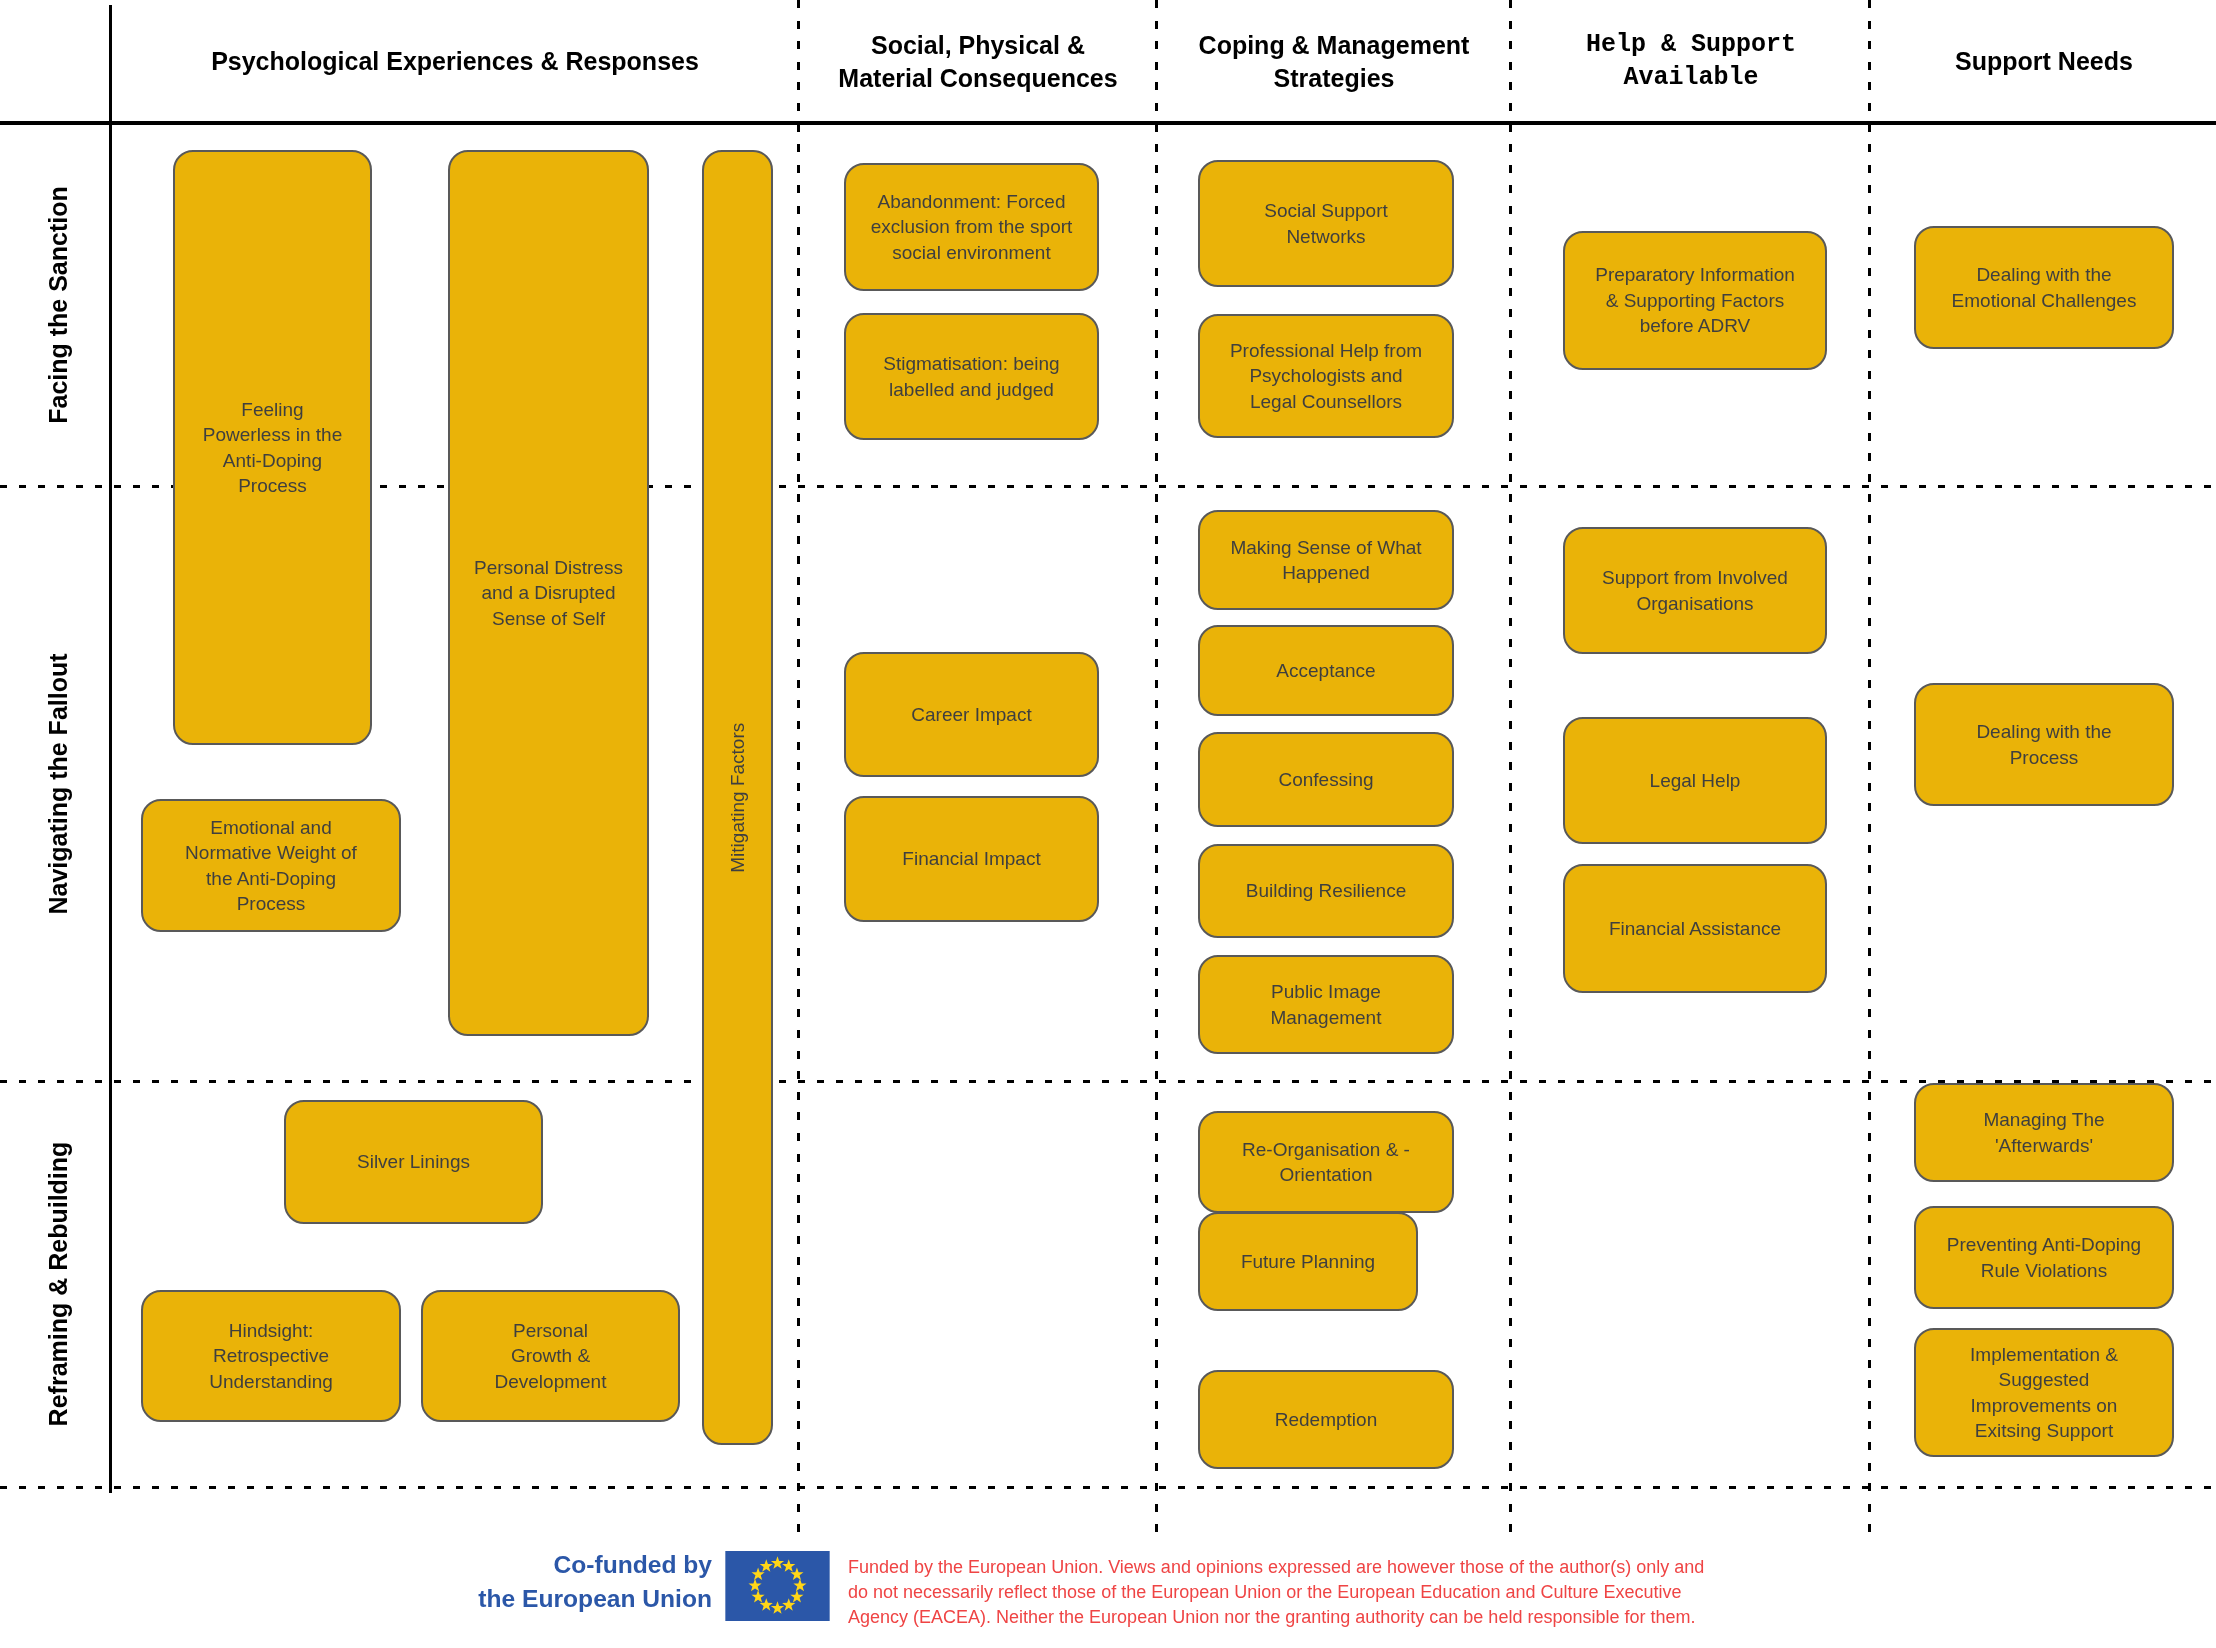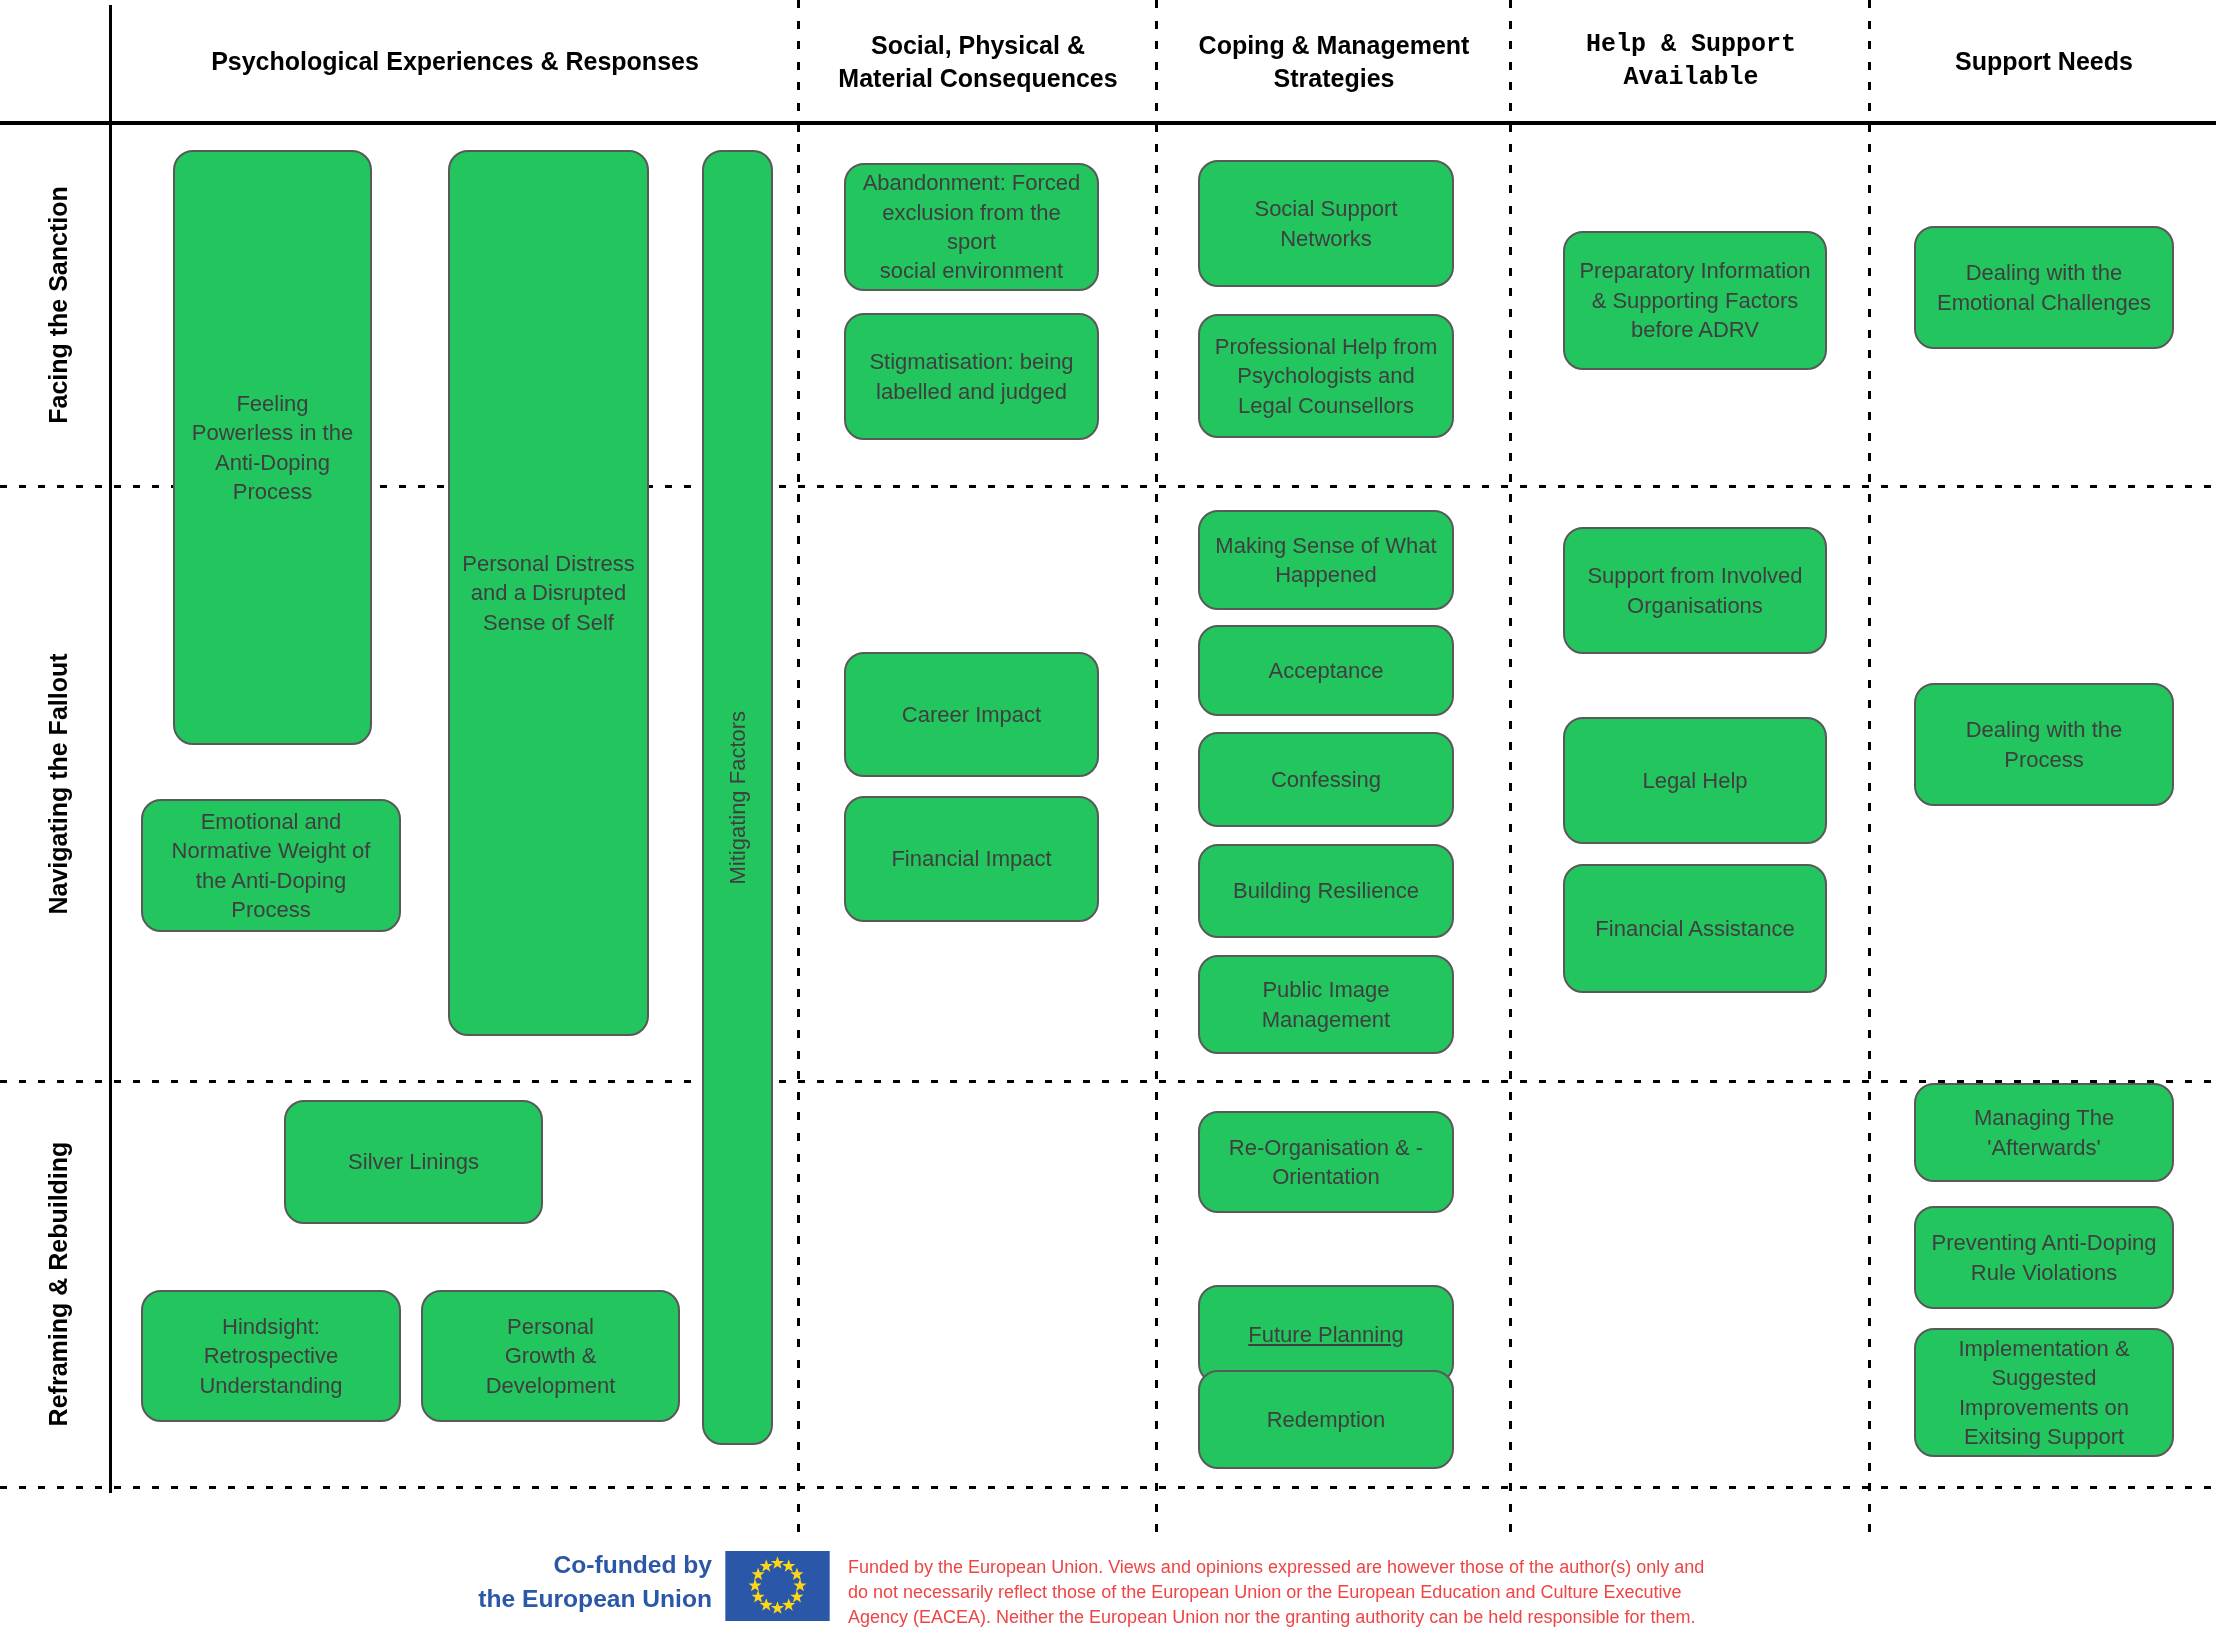--- a/index.html
+++ b/index.html
@@ -19,23 +19,23 @@
     position:absolute;top:18.6px;height:86px;display:flex;align-items:center;justify-content:center;
     text-align:center;font-weight:bold;font-size:25px;line-height:1.3;white-space:pre-line;color:#000;
   }
   
   .row-label{
     position:absolute;left:-175px;width:465px;height:32px;display:flex;align-items:center;justify-content:center;
     font-weight:bold;font-size:25px;white-space:nowrap;transform:rotate(-90deg);color:#000;
   }
   
   .box{
-    position:absolute;background:#22c55e;border:2px solid #595959;border-radius:20px;
+    position:absolute;background:#eab308;border:2px solid #595959;border-radius:20px;
     display:flex;align-items:center;justify-content:center;text-align:center;
-    color:#3F3F3F;font-size:22px;line-height:1.34;white-space:pre-line;
+    color:#3F3F3F;font-size:19px;line-height:1.34;white-space:pre-line;
     padding:5.3px 9.3px;box-sizing:border-box;
   }
   .box .rot{transform:rotate(-90deg);white-space:nowrap;}
   
   .cofunded{
     position:absolute;left:372px;top:1548px;width:340px;text-align:right;
     font-weight:bold;font-size:24.6px;line-height:1.38;color:#2B57A8;white-space:pre-line;
   }
   .disclaimer{
     position:absolute;left:848px;top:1555px;width:949px;
@@ -110,21 +110,21 @@
 Legal Counsellors</div>
   <div class="box" style="left:1198px;top:510px;width:256px;height:100px;">Making Sense of What
 Happened</div>
   <div class="box" style="left:1198px;top:625px;width:256px;height:91px;">Acceptance</div>
   <div class="box" style="left:1198px;top:732px;width:256px;height:95px;">Confessing</div>
   <div class="box" style="left:1198px;top:844px;width:256px;height:94px;">Building Resilience</div>
   <div class="box" style="left:1198px;top:955px;width:256px;height:99px;">Public Image
 Management</div>
   <div class="box" style="left:1198px;top:1111px;width:256px;height:102px;">Re-Organisation &amp; -
 Orientation</div>
-  <div class="box" style="left:1198px;top:1285px;width:256px;height:99px;text-decoration:underline;">Future Planning</div>
+  <div class="box" style="left:1198px;top:1212px;width:220px;height:99px;">Future Planning</div>
   <div class="box" style="left:1198px;top:1370px;width:256px;height:99px;">Redemption</div>
 
   <div class="box" style="left:1563px;top:231px;width:264px;height:139px;">Preparatory Information
 &amp; Supporting Factors
 before ADRV</div>
   <div class="box" style="left:1563px;top:527px;width:264px;height:127px;">Support from Involved
 Organisations</div>
   <div class="box" style="left:1563px;top:717px;width:264px;height:127px;">Legal Help</div>
   <div class="box" style="left:1563px;top:864px;width:264px;height:129px;">Financial Assistance</div>
 

